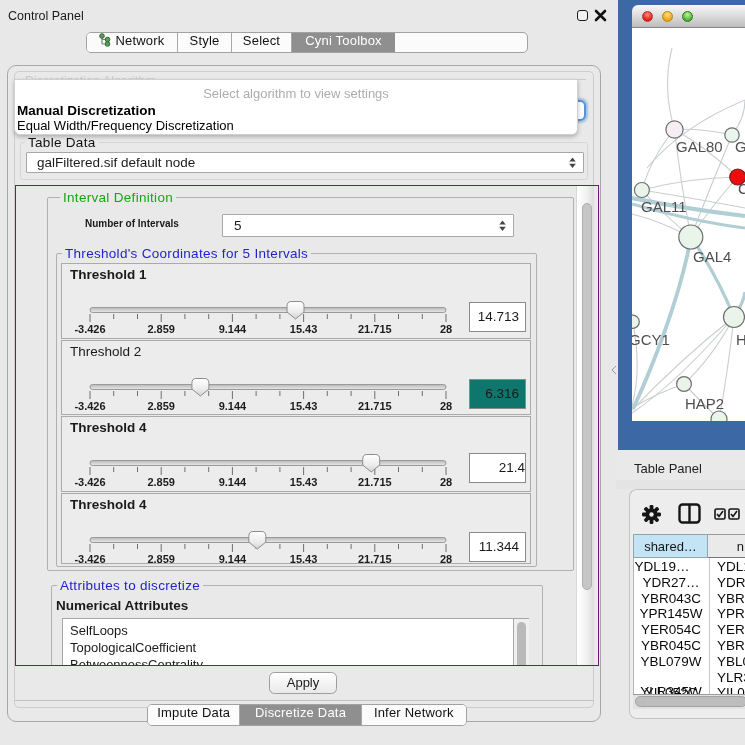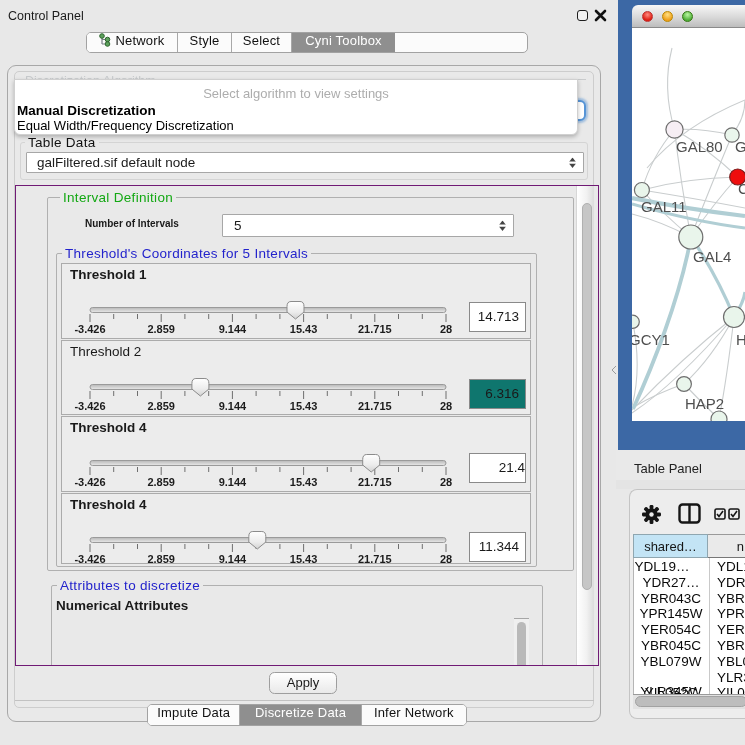--- a/index.html
+++ b/index.html
@@ -244,20 +244,23 @@
           <text x="312.8" y="36" text-anchor="middle">21.715</text>
           <text x="384.0" y="36" text-anchor="middle">28</text>
         </g>
         <path d="M 186.8 9.5 Q 186.8 4.5 190.8 4.5 L 199.8 4.5 Q 203.8 4.5 203.8 9.5 L 203.8 15 L 195.3 22 L 186.8 15 Z" fill="url(#th)" stroke="#8b8b8b" stroke-width="1"></path>
       </svg>
 <div class="a" style="left:407px;top:38px;width:57px;height:30px;background:#fff;border:1px solid #8a8a8a;font-size:13.5px;line-height:28px;text-align:right;padding-right:6px">11.344</div>
 </div>
 <div class="a" style="left:35px;top:399px;width:492px;height:95px;border:1px solid #b0b0b0;border-radius:2px"></div>
 <div class="gtitle" style="left:41px;top:392px;color:#2323cc">Attributes to discretize</div>
 <div class="a" style="left:40px;top:412px;font-weight:bold;font-size:13.5px">Numerical Attributes</div>
+<div class="a" style="left:46px;top:432px;width:452px;height:49px;background:#fff;border:1px solid #a6a6a6;border-bottom:none;overflow:hidden;font-size:13px">
+      <div style="margin:3px 0 0 7px;line-height:17px">SelfLoops<br>TopologicalCoefficient<br>BetweennessCentrality</div>
+    </div>
 <div class="a" style="left:498px;top:432px;width:15px;height:49px;background:#efefef;border-top:1px solid #a6a6a6"></div>
 <div class="a" style="left:501px;top:436px;width:9px;height:45px;background:#b9b9b9;border-radius:4.5px 4.5px 0 0"></div>
 <div class="a" style="left:560px;top:0;width:18px;height:481px;background:linear-gradient(90deg,#ffffff, #f2f2f2 55%, #dcdcdc);border-left:1px solid #d7d7d7"></div>
 <div class="a" style="left:566px;top:17px;width:10px;height:387px;background:#c6c6c6;border:1px solid #b0b0b0;border-radius:5px"></div>
 </div>
 <div class="a" style="left:269px;top:672px;width:68px;height:22px;border:1px solid #9e9e9e;border-radius:5.5px;background:linear-gradient(#ffffff,#e9e9e9);text-align:center;line-height:20px;font-size:13px">Apply</div>
 <div class="a" style="left:15px;top:700px;width:579px;height:0;border-top:1px solid #c2c2c2"></div>
 <div class="a" style="left:147px;top:704px;width:320px;height:22px;border:1px solid #a2a2a2;border-radius:5px;overflow:hidden;display:flex;background:#fbfbfb">
 <div class="seg" style="width:92px">Impute Data</div>
 <div class="seg sel" style="width:122px">Discretize Data</div>

